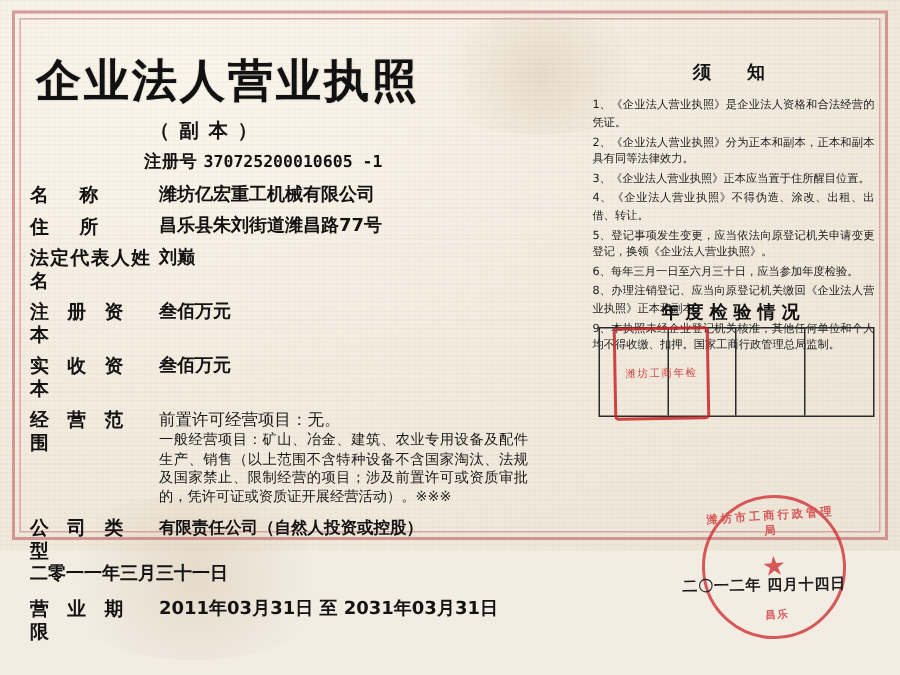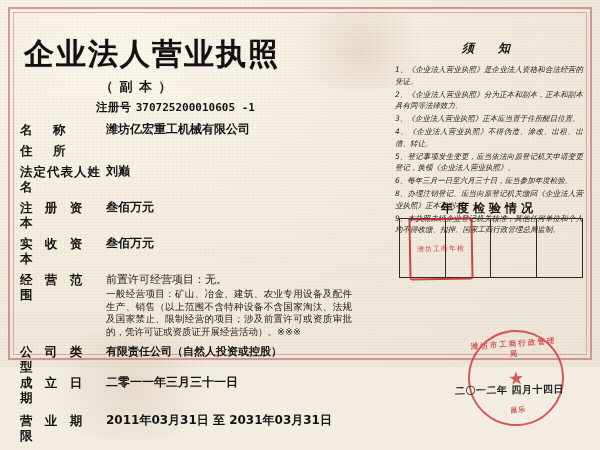--- a/index.html
+++ b/index.html
@@ -76,21 +76,21 @@
   .scope .l1{font-size:11px;margin-bottom:1px;}
   .scope .l2{font-size:9.5px;line-height:12.5px;font-weight:normal;color:#1a1a1a;text-align:justify;}
 
   
   .bottom{position:absolute;left:20px;top:375px;width:340px;}
   .bottom .row{margin-bottom:8px;}
   .bottom .lbl{width:86px;flex:0 0 86px;}
 
   
   .rightcol{
-    position:absolute;left:395px;top:40px;width:188px;font-style:italic;
+    position:absolute;left:395px;top:40px;width:188px;
   }
   .notice-title{
     text-align:center;font-size:12px;font-weight:bold;letter-spacing:6px;color:#121212;
     margin-bottom:7px;
   }
   .notice-list{
     font-size:7.5px;line-height:11.5px;color:#1c1c1c;
     text-align:justify;
   }
   .notice-list div{margin-bottom:1.5px;}
@@ -173,20 +173,21 @@
       <span class="num">370725200010605 -1</span>
     </div>
 
     <div class="fields">
       <div class="row">
         <div class="lbl">名　称</div>
         <div class="val">潍坊亿宏重工机械有限公司</div>
       </div>
       <div class="row">
         <div class="lbl">住　所</div>
+        <div class="val">昌乐县朱刘街道潍昌路77号</div>
       </div>
       <div class="row">
         <div class="lbl tight">法定代表人姓名</div>
         <div class="val">刘巅</div>
       </div>
       <div class="row">
         <div class="lbl">注 册 资 本</div>
         <div class="val">叁佰万元</div>
       </div>
       <div class="row">
@@ -201,21 +202,20 @@
         </div>
       </div>
       <div class="row">
         <div class="lbl">公 司 类 型</div>
         <div class="val small">有限责任公司（自然人投资或控股）</div>
       </div>
     </div>
 
     <div class="bottom">
       <div class="row">
-        <div class="lbl">成 立 日 期</div>
         <div class="val">二零一一年三月三十一日</div>
       </div>
       <div class="row">
         <div class="lbl">营 业 期 限</div>
         <div class="val">2011年03月31日 至 2031年03月31日</div>
       </div>
     </div>
 
     <div class="rightcol">
       <div class="notice-title">须　知</div>

